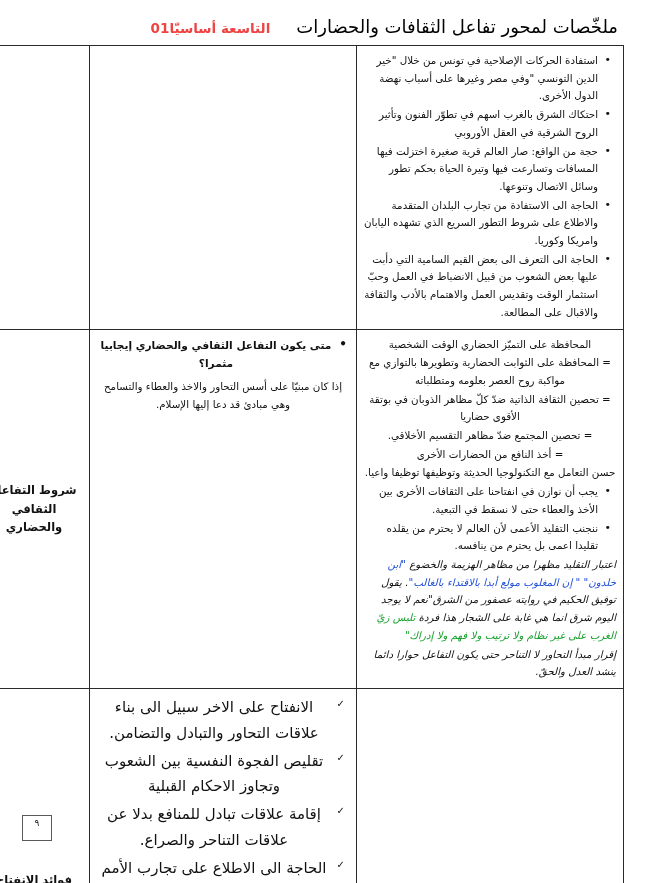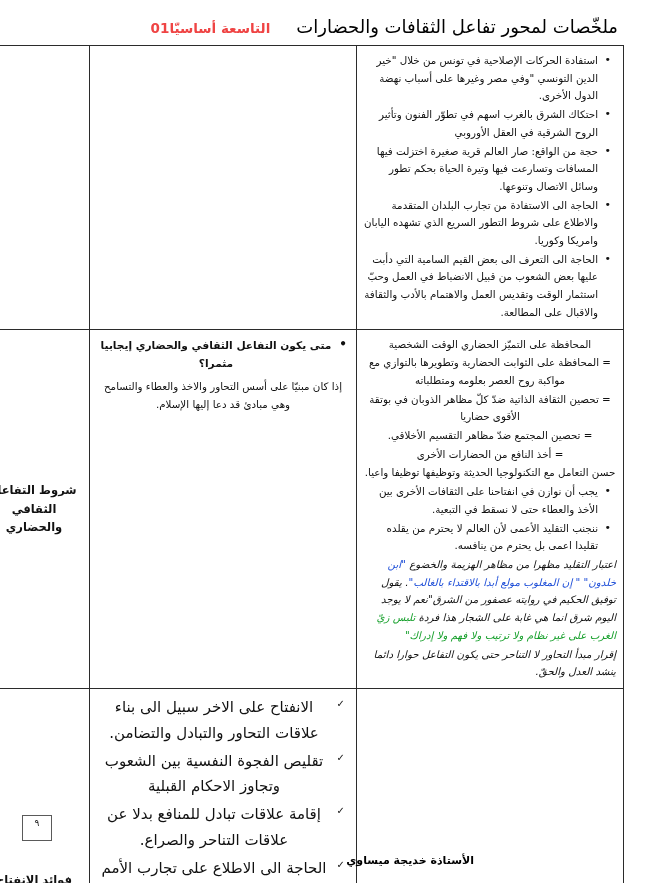--- a/index.html
+++ b/index.html
@@ -244,17 +244,14 @@
             <li>مواكبة نسق التطوّر السريع في العالم المتقدم والاستفادة مما أتيحه وسائل الاتصال الحديثة من فرص استكشاف سرّ تقدّم والرقيّ لدى الأمم الأخرى.</li>
           </ul>
         </td>
         <td class="col-label">فوائد الانفتاح</td>
       </tr>
     </tbody>
   </table>
 
   <div class="pagebox">٩</div>
 
-  <div class="footer">
-    <div class="footer-name">الأستاذة خديجة ميساوي</div>
-  </div>
 
 </div>
 
 </body></html>

